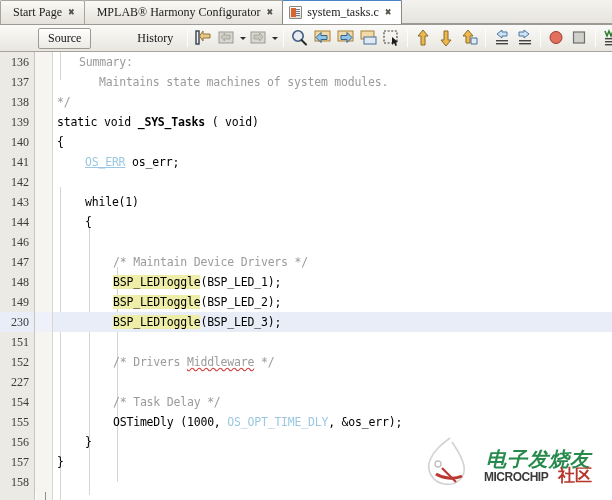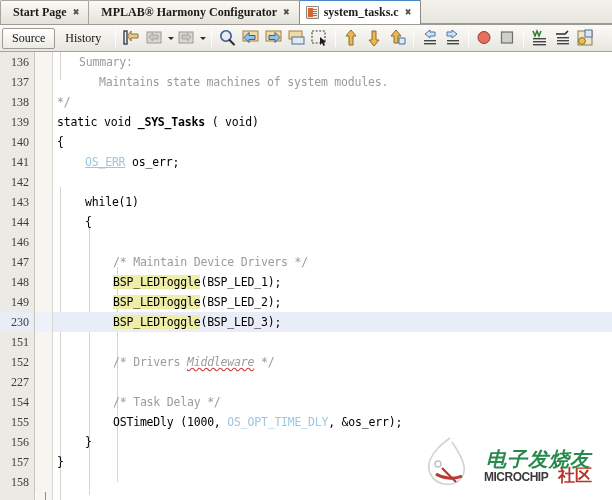--- a/index.html
+++ b/index.html
@@ -32,21 +32,20 @@
     font-family: "Liberation Serif", serif;
     font-size: 12px;
     color: #1b1b1b;
     background: linear-gradient(#fbfaf7, #e3e1d9);
     border: 1px solid #a8a59d;
     border-bottom: none;
     border-radius: 2px 2px 0 0;
     margin-right: -1px;
     position: relative;
     white-space: nowrap;
-    font-weight: bold;
   }
   .tab.active {
     background: #ffffff;
     border-color: #8d8a83;
     z-index: 3;
     height: 25px;
     border-top: 2px solid #4a83c8;
     padding-left: 6px;
   }
   .tab-close {
@@ -90,20 +89,21 @@
   }
   .tbtn {
     font-family: "Liberation Serif", serif;
     font-size: 12px;
     color: #141414;
     padding: 2px 9px;
     border: 1px solid transparent;
     border-radius: 2px;
     line-height: 15px;
     white-space: nowrap;
+    margin-left: 36px;
   }
   .tbtn.pressed {
     background: linear-gradient(#ffffff,#eceae3);
     border: 1px solid #9d9a93;
     box-shadow: inset 0 1px 0 #fff;
   }
   .tsep {
     width: 1px; height: 18px;
     background: #b6b3ab;
     border-right: 1px solid #fdfdfb;
@@ -216,21 +216,20 @@
 
   
   .c-comment { color:#9b9b9b; }
   .c-type    { color:#9bc7e0; text-decoration: underline; text-decoration-color:#9bc7e0; }
   .c-const   { color:#9bc7e0; }
   .c-fnbold  { font-weight: bold; }
   .hl-occurrence { background:#eeeea8; }
   .spell {
     text-decoration: underline wavy #d23b3b;
     text-decoration-skip-ink: none;
-    font-style: italic;
   }
 
   
   .watermark {
     position:absolute;
     right: 10px; bottom: 4px;
     width: 190px; height: 62px;
     opacity: 0.92;
     pointer-events:none;
   }

